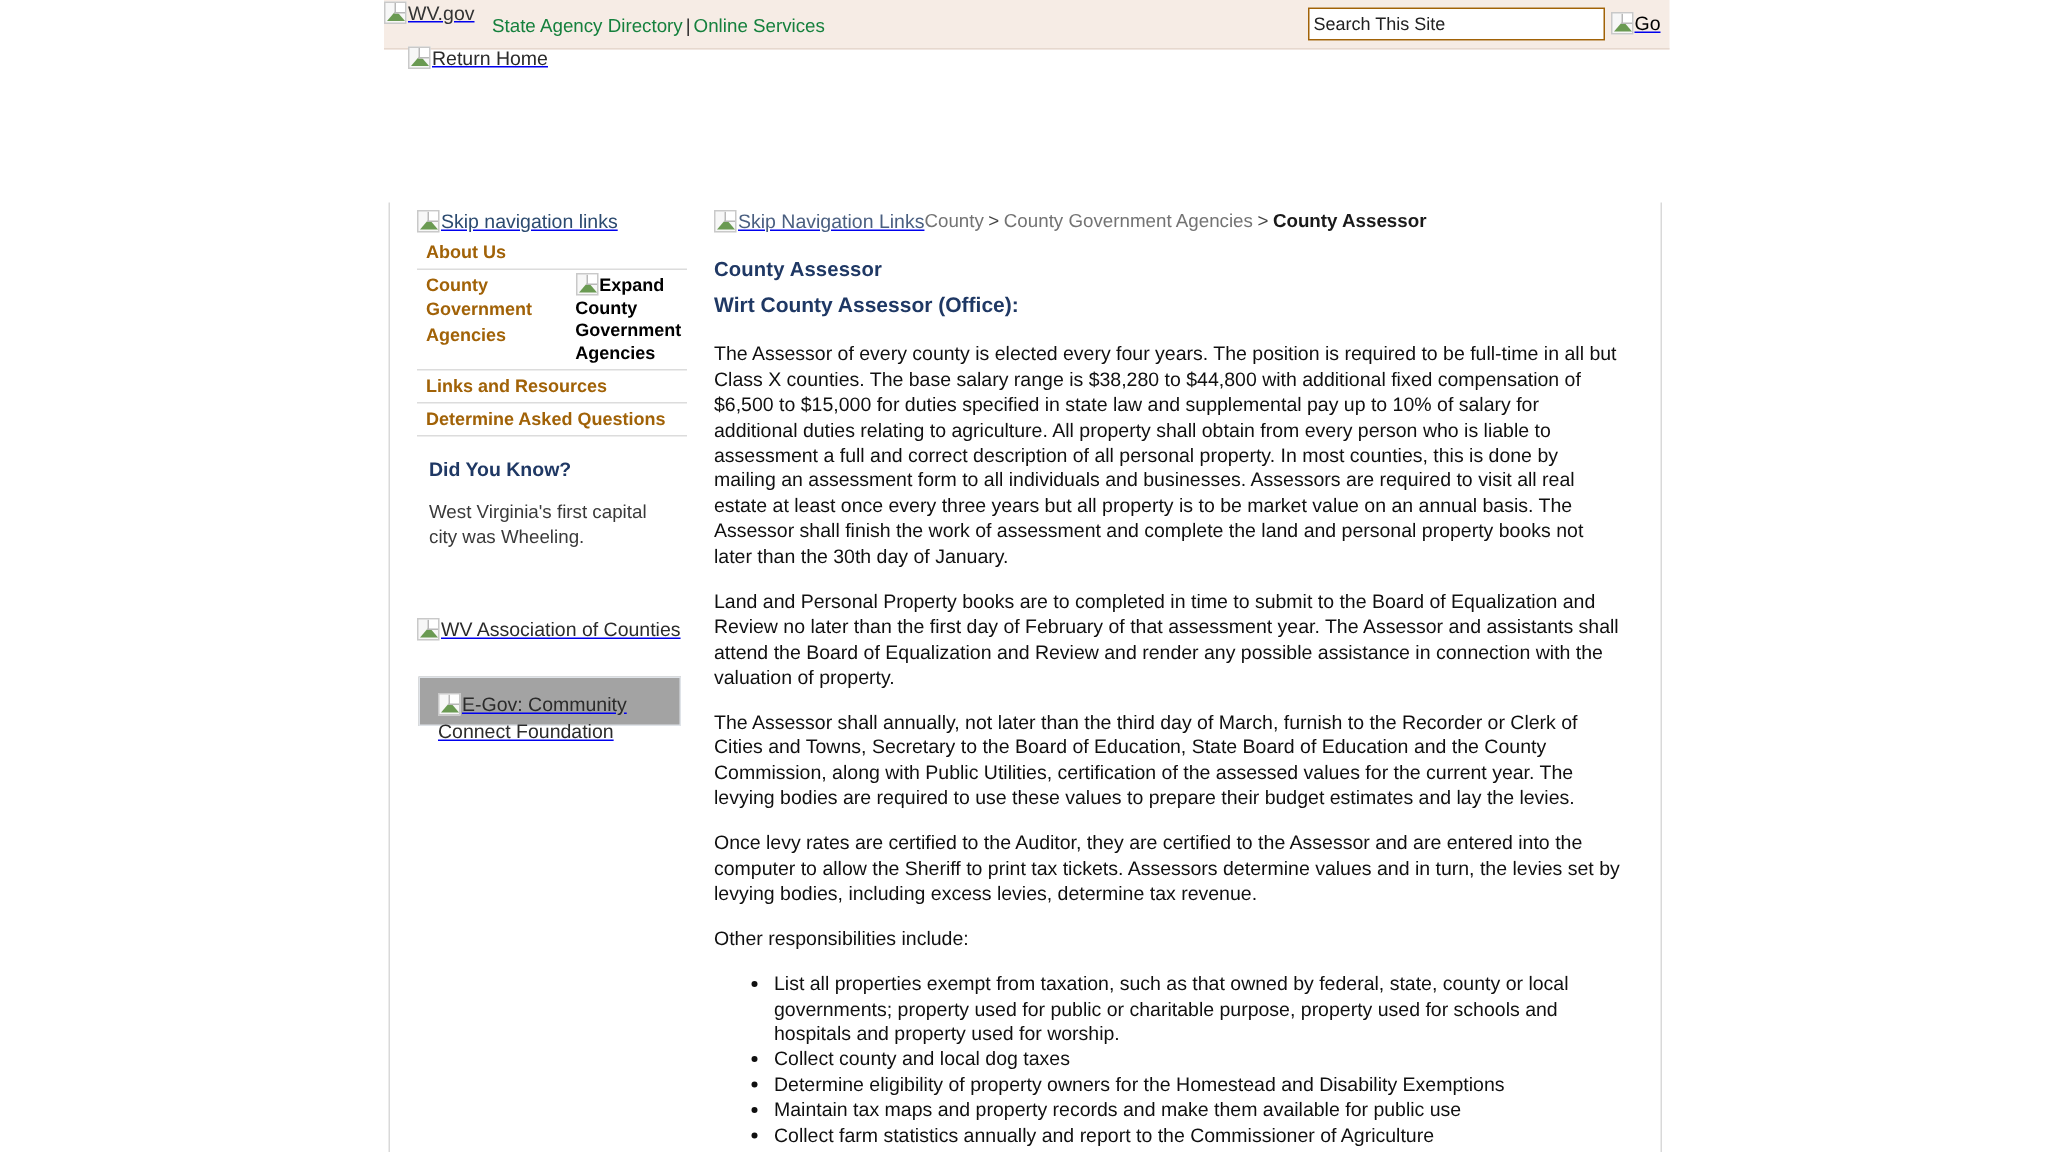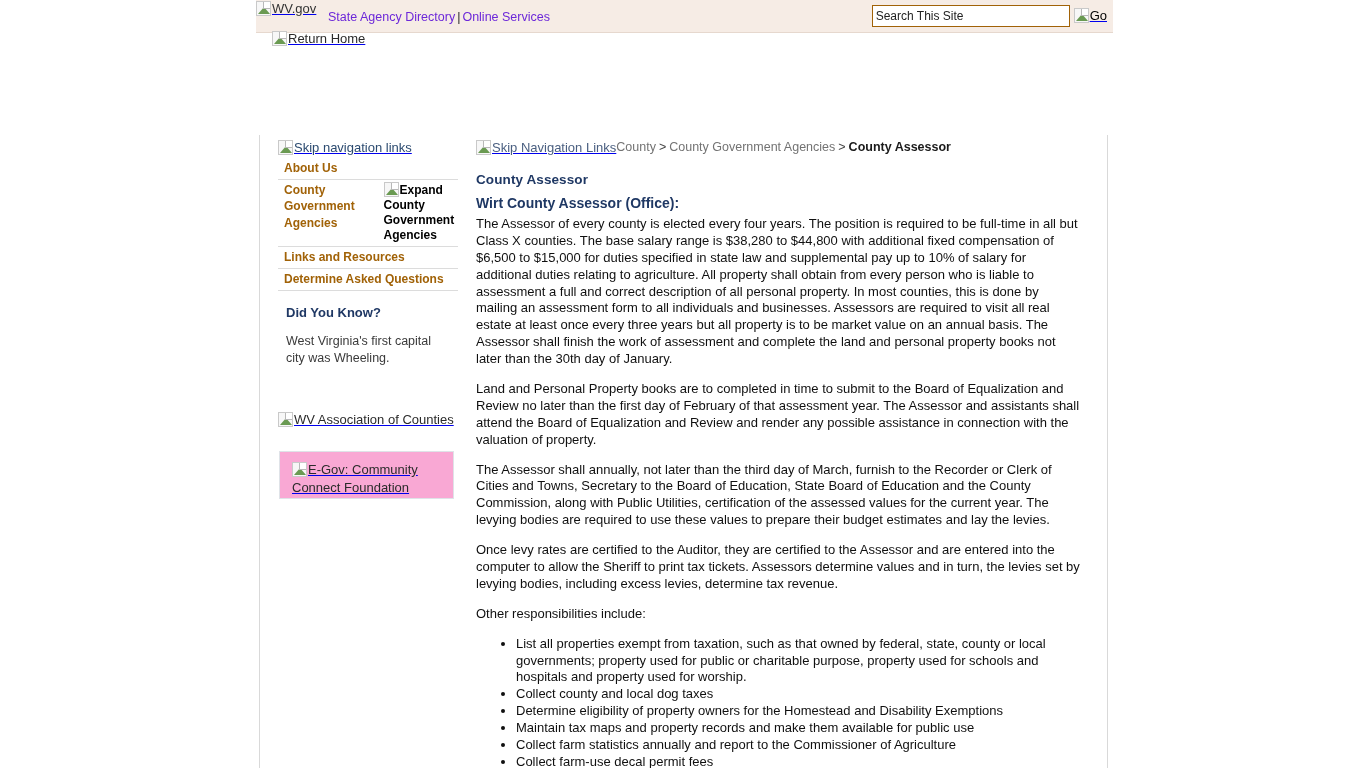--- a/index.html
+++ b/index.html
@@ -78,21 +78,21 @@
   }
   #wvgov-logo .alt { color: #333; }
   #toplinks {
     position: absolute;
     left: 72px;
     top: 10px;
     font-size: 12.5px;
     color: #2b2b2b;
   }
   #toplinks a {
-    color: #6d28d9;
+    color: #15803d;
     text-decoration: none;
   }
   #toplinks .sep { color: #2b2b2b; margin: 0 2px; }
 
   #searchwrap {
     position: absolute;
     right: 6px;
     top: 5px;
     display: flex;
     align-items: center;
@@ -198,23 +198,23 @@
     left: 278px;
     top: 412px;
   }
   #wvaco .alt { color: #2b2b2b; }
 
   #egovbox {
     position: absolute;
     left: 279px;
     top: 451px;
     width: 175px;
-    height: 48px;
+    height: 33px;
     border: 1px solid #dfe3e8;
-    background: #f9a8d4;
+    background: #a3a3a3;
     box-sizing: border-box;
   }
   #egovlink {
     position: absolute;
     left: 12px;
     top: 9px;
     width: 155px;
   }
   #egovlink .alt {
     white-space: normal;
@@ -251,21 +251,21 @@
     font-size: 13.5px;
     font-weight: bold;
     color: #1f3864;
     margin: 0 0 8px 0;
     letter-spacing: 0.1px;
   }
   h2#subtitle {
     font-size: 14px;
     font-weight: bold;
     color: #1f3864;
-    margin: 0 0 5px 0;
+    margin: 0 0 17px 0;
   }
   #main p {
     font-size: 13px;
     line-height: 1.30;
     color: #101010;
     margin: 0 0 13px 0;
     text-align: left;
   }
   #main ul {
     margin: 0;

